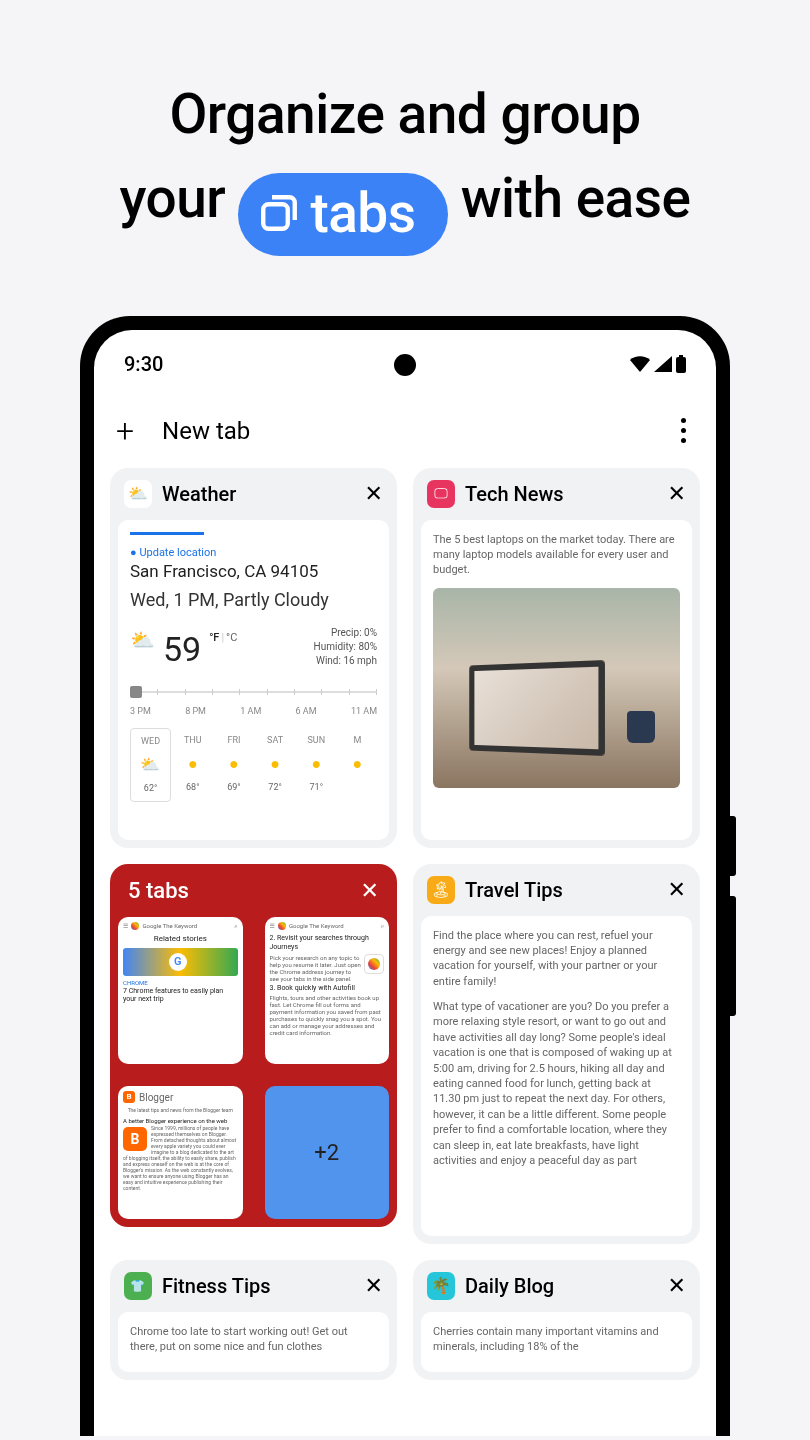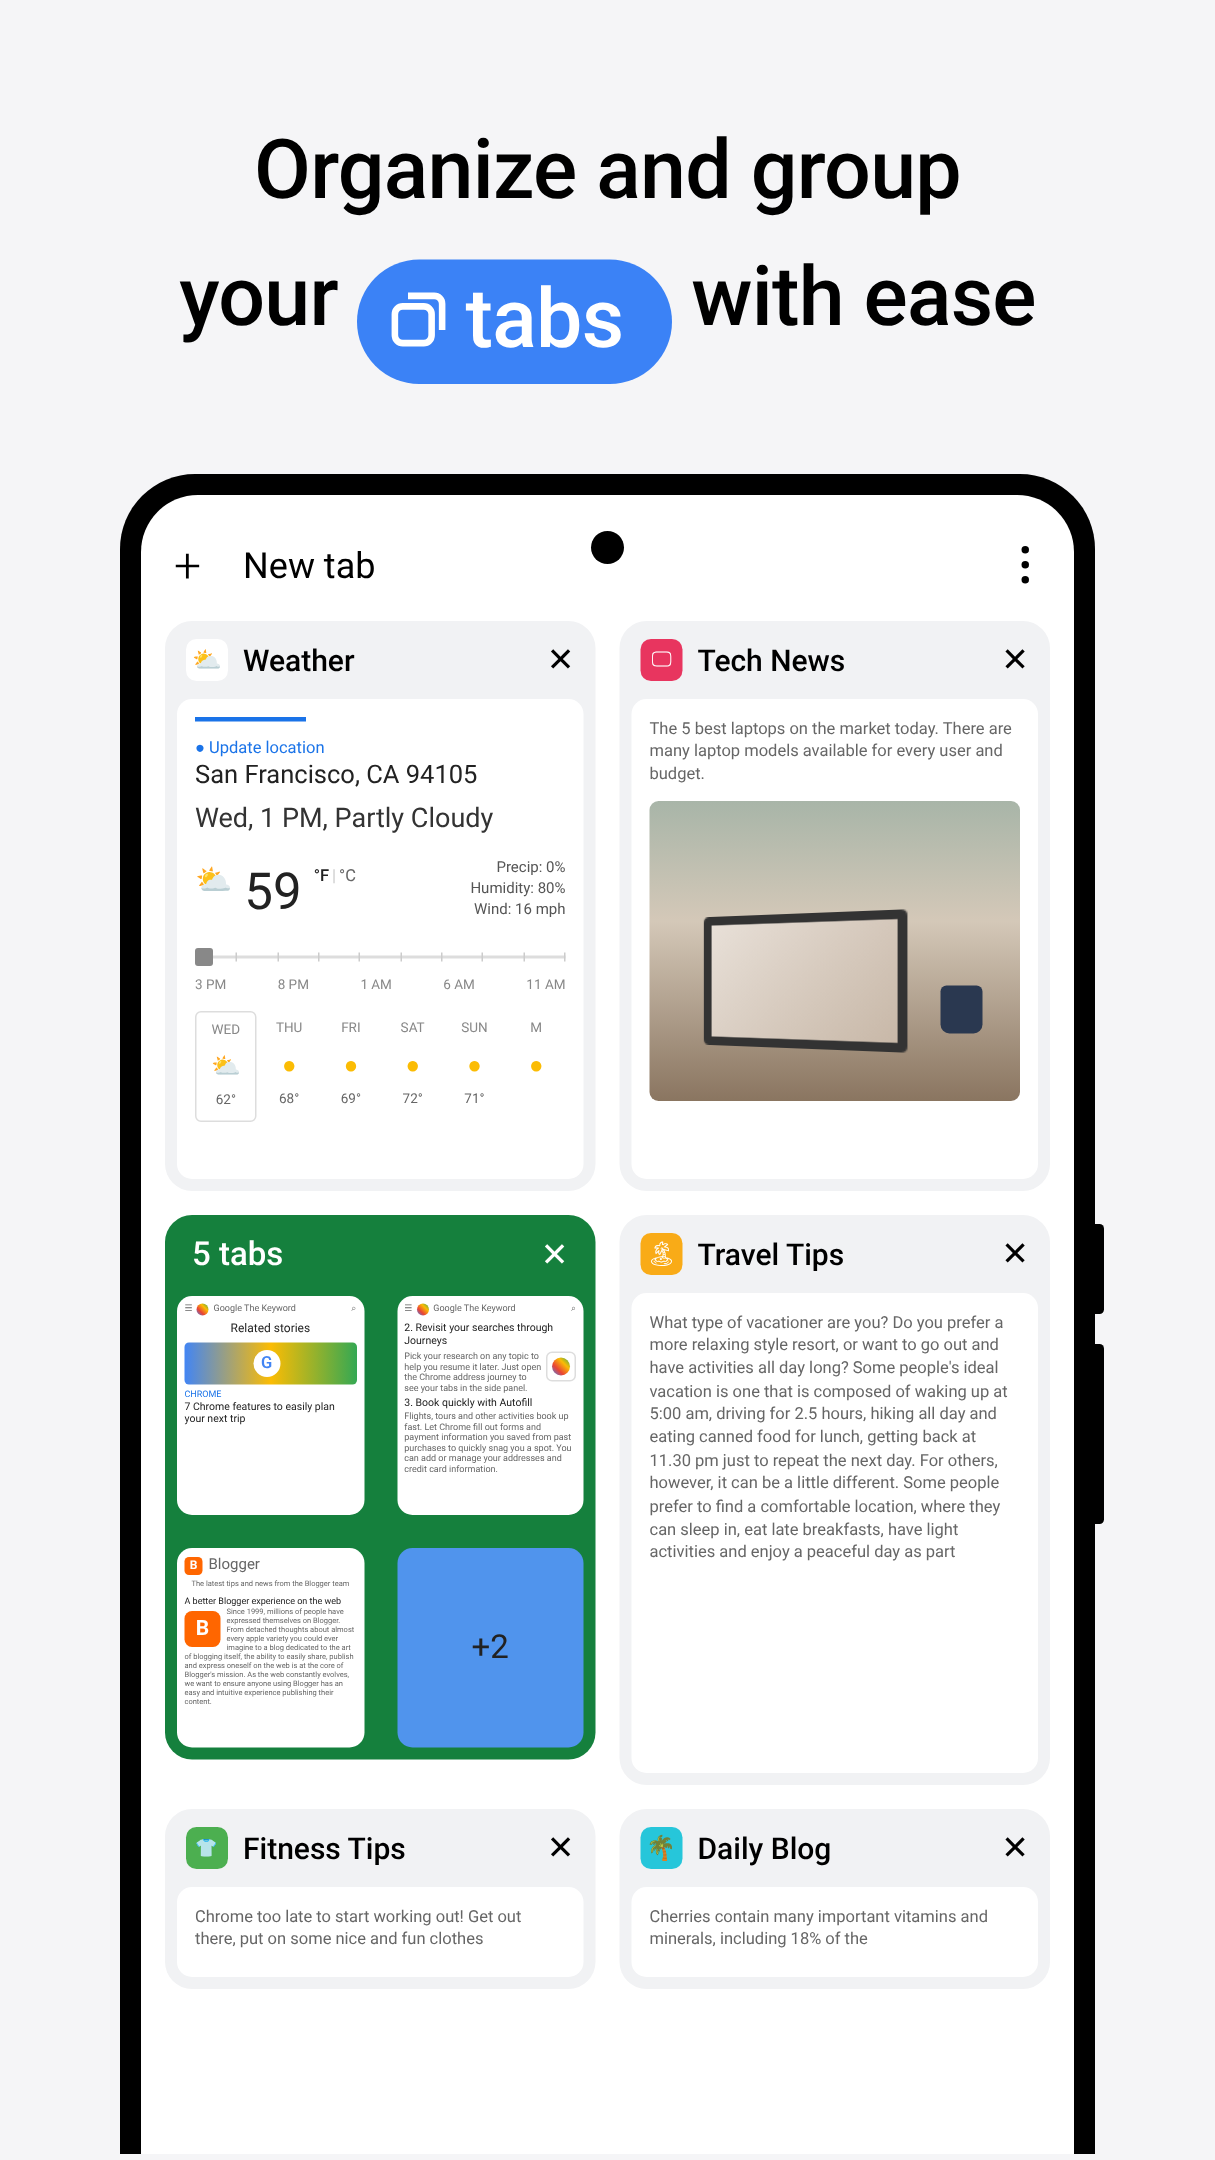--- a/index.html
+++ b/index.html
@@ -174,21 +174,21 @@
   background: linear-gradient(135deg, #e8e0d8, #c8b8a8);
 }
 .mug {
   position: absolute;
   bottom: 45px; right: 25px;
   width: 28px; height: 32px;
   background: #2a3850;
   border-radius: 4px 4px 6px 6px;
 }
 
-.tabgroup-card { background: #15803d; height: 363px; justify-content: flex-end; }
+.tabgroup-card { background: #b91c1c; height: 363px; justify-content: flex-end; }
 .tabgroup-header { display: flex; padding: 14px 18px; color: #fff; align-items: center; }
 .tabgroup-title { font-size: 22px; font-weight: 500; flex: 1; }
 .tabgroup-close { color: #fff; font-size: 22px; }
 .tabgroup-grid {
   display: grid;
   grid-template-columns: 1fr 1fr;
   gap: 22px;
   padding: 0 8px 8px;
   flex: 1;
 }
@@ -239,20 +239,35 @@
     <span>tabs</span>
   </span>
   <span>with ease</span>
 </div>
 
 <div class="phone-frame">
   <div class="phone-side-btn b1"></div>
   <div class="phone-side-btn b2"></div>
   <div class="phone-screen">
     <div class="camera-dot"></div>
+    <div class="status-bar">
+      <span>9:30</span>
+      <div class="status-icons">
+        <svg width="20" height="16" viewBox="0 0 20 16">
+            <path d="M10 16L0 4C5 -1 15 -1 20 4z" fill="#000"></path>
+          </svg>
+        <svg width="18" height="16" viewBox="0 0 18 16">
+            <path d="M0 16L18 16L18 0z" fill="#000"></path>
+          </svg>
+        <svg width="10" height="18" viewBox="0 0 10 18">
+            <rect x="0" y="2" width="10" height="16" rx="2" fill="#000"></rect>
+            <rect x="3" y="0" width="4" height="3" fill="#000"></rect>
+          </svg>
+      </div>
+    </div>
 
     <div class="app-bar">
       <span class="plus-icon">+</span>
       <span class="app-bar-title">New tab</span>
       <div class="menu-dots">
           <span></span>
           <span></span>
           <span></span>
         </div>
     </div>
@@ -394,20 +409,21 @@
         </div>
       </div>
 
       <div class="card travel-card">
         <div class="card-header">
           <div class="card-icon" style="background:#f9ab17;color:#fff">🏝</div>
           <div class="card-title">Travel Tips</div>
           <div class="close-x">✕</div>
         </div>
         <div class="card-body travel-body">
+          <p>Find the place where you can rest, refuel your energy and see new places! Enjoy a planned vacation for yourself, with your partner or your entire family!</p>
           <p>What type of vacationer are you? Do you prefer a more relaxing style resort, or want to go out and have activities all day long? Some people's ideal vacation is one that is composed of waking up at 5:00 am, driving for 2.5 hours, hiking all day and eating canned food for lunch, getting back at 11.30 pm just to repeat the next day. For others, however, it can be a little different. Some people prefer to find a comfortable location, where they can sleep in, eat late breakfasts, have light activities and enjoy a peaceful day as part</p>
         </div>
       </div>
 
       <div class="card fitness-card">
         <div class="card-header">
           <div class="card-icon" style="background:#4caf50;color:#fff;font-size:12px">👕</div>
           <div class="card-title">Fitness Tips</div>
           <div class="close-x">✕</div>
         </div>

